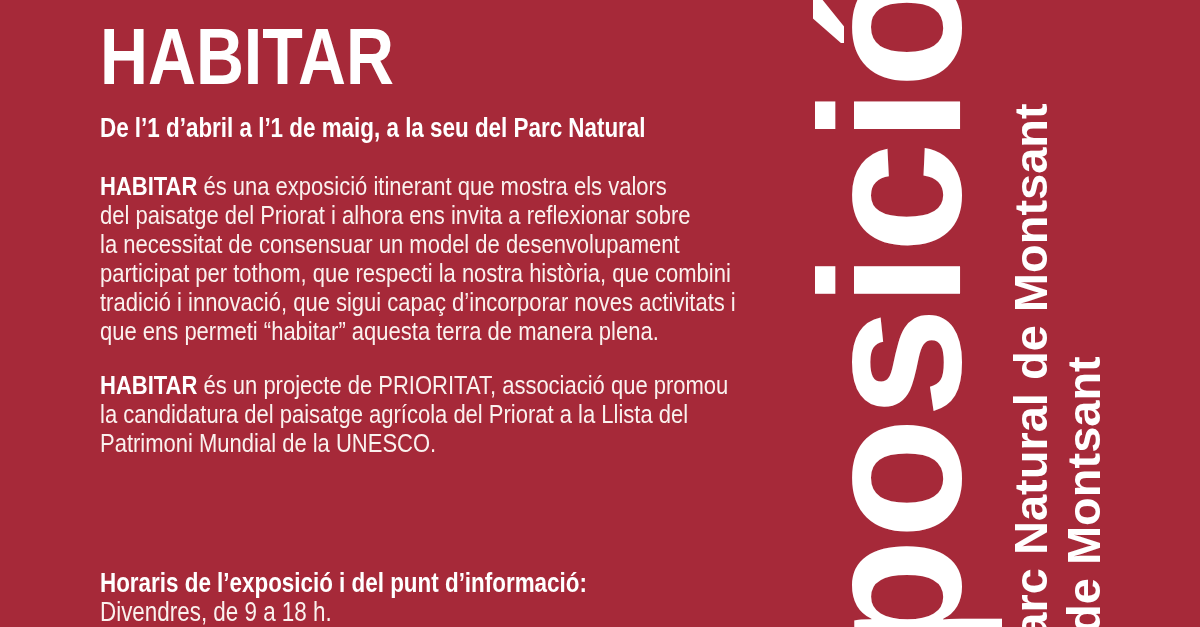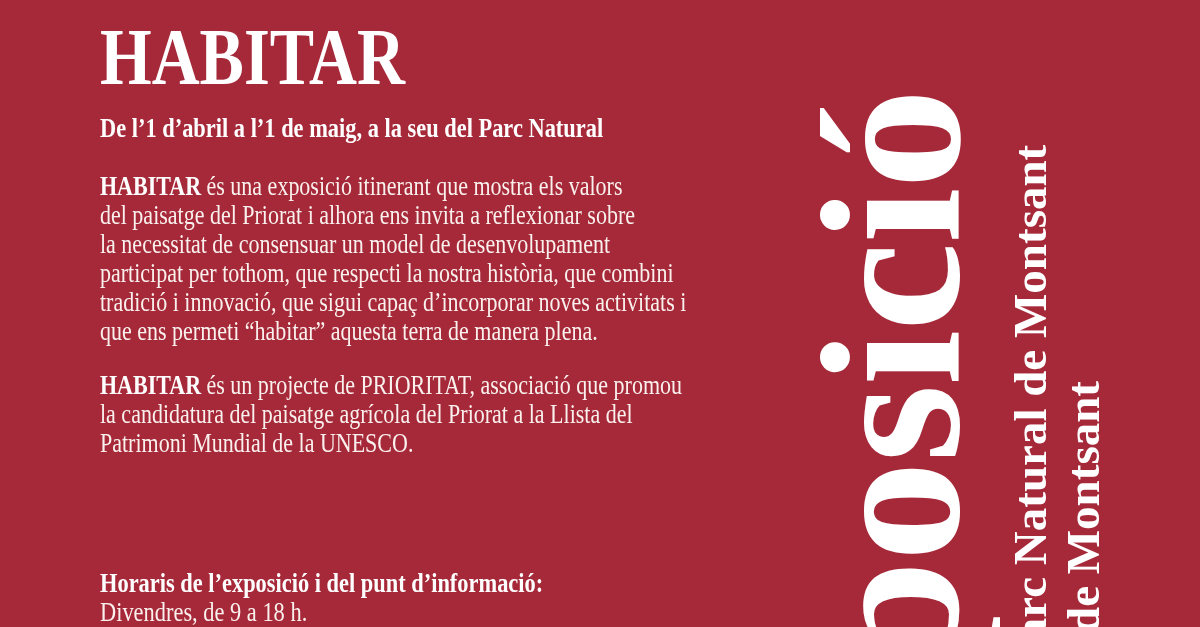--- a/index.html
+++ b/index.html
@@ -2,21 +2,21 @@
 <html><head>
 <meta charset="utf-8">
 <style>
   html, body { margin: 0; padding: 0; }
   .poster {
     position: relative;
     width: 1200px;
     height: 627px;
     background: #A62939;
     overflow: hidden;
-    font-family: Liberation Serif, serif;
+    font-family: Liberation Sans, sans-serif;
     color: #ffffff;
   }
   .condensed {
     transform: scaleX(0.83);
     transform-origin: 0 0;
   }
   .title {
     position: absolute;
     left: 100px;
     top: 17px;

